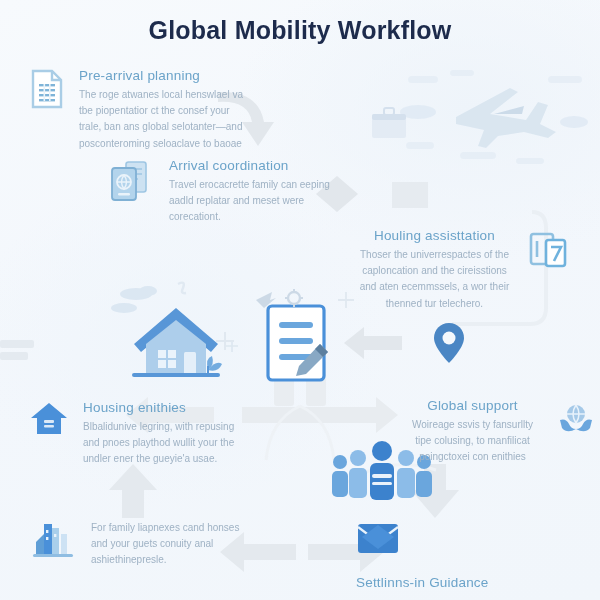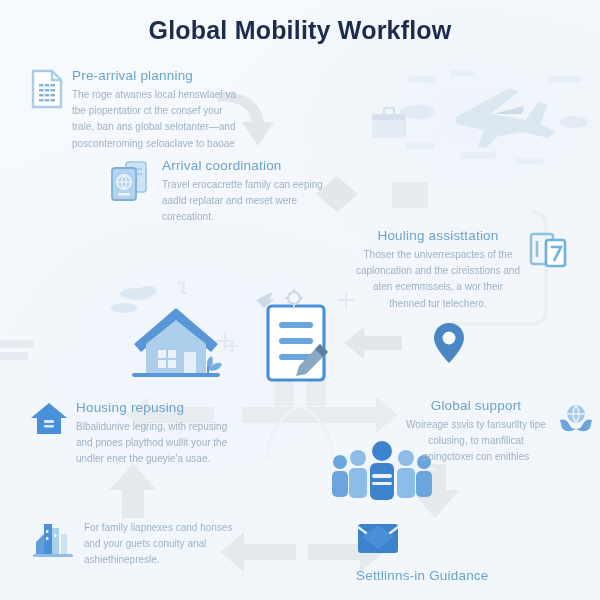--- a/index.html
+++ b/index.html
@@ -33,21 +33,21 @@
     font-weight: bold;
     color: #1d2b4c;
     letter-spacing: 0.2px;
   }
 
   
   .block {
     position: absolute;
     display: flex;
     align-items: flex-start;
-    gap: 8px;
+    gap: 15px;
   }
   .block.rtl {
     flex-direction: row-reverse;
   }
   .block .txt { display: block; }
   .block.rtl .txt { text-align: center; }
   .heading {
     font-size: 13.5px;
     color: #6ba3c9;
     margin: 0 0 4px 0;
@@ -299,21 +299,21 @@
 
   <div class="block" style="left:30px; top:400px; width:220px;">
     <span class="icon-slot">
       <svg width="38" height="38" viewBox="0 0 38 38">
         <path d="M19 3 L37 18 L31 18 L31 34 L7 34 L7 18 L1 18 Z" fill="#4a90d9"></path>
         <rect x="14" y="20" width="10" height="3" rx="1" fill="#dbe9f7"></rect>
         <rect x="14" y="25" width="10" height="2.4" rx="1" fill="#dbe9f7"></rect>
       </svg>
     </span>
     <span class="txt">
-      <p class="heading">Housing repusing</p>
+      <p class="heading">Housing enithies</p>
       <p class="body">Blbalidunive legring, with repusing and pnoes playthod wullit your the undler ener the gueyie'a usae.</p>
     </span>
   </div>
 
   <div class="block rtl" style="left:404px; top:398px; width:192px;">
     <span class="icon-slot">
       <svg width="40" height="40" viewBox="0 0 40 40">
         <circle cx="20" cy="16" r="9" fill="#a5c9e8"></circle>
         <path d="M11 16 L29 16 M20 7 q6 9 0 18 q-6 -9 0 -18" fill="none" stroke="#e8f2fb" stroke-width="1.5"></path>
         <path d="M4 22 q6 -2 9 4 q2 5 7 5 q-9 5 -14 -1 Z" fill="#6aa6dd"></path>

